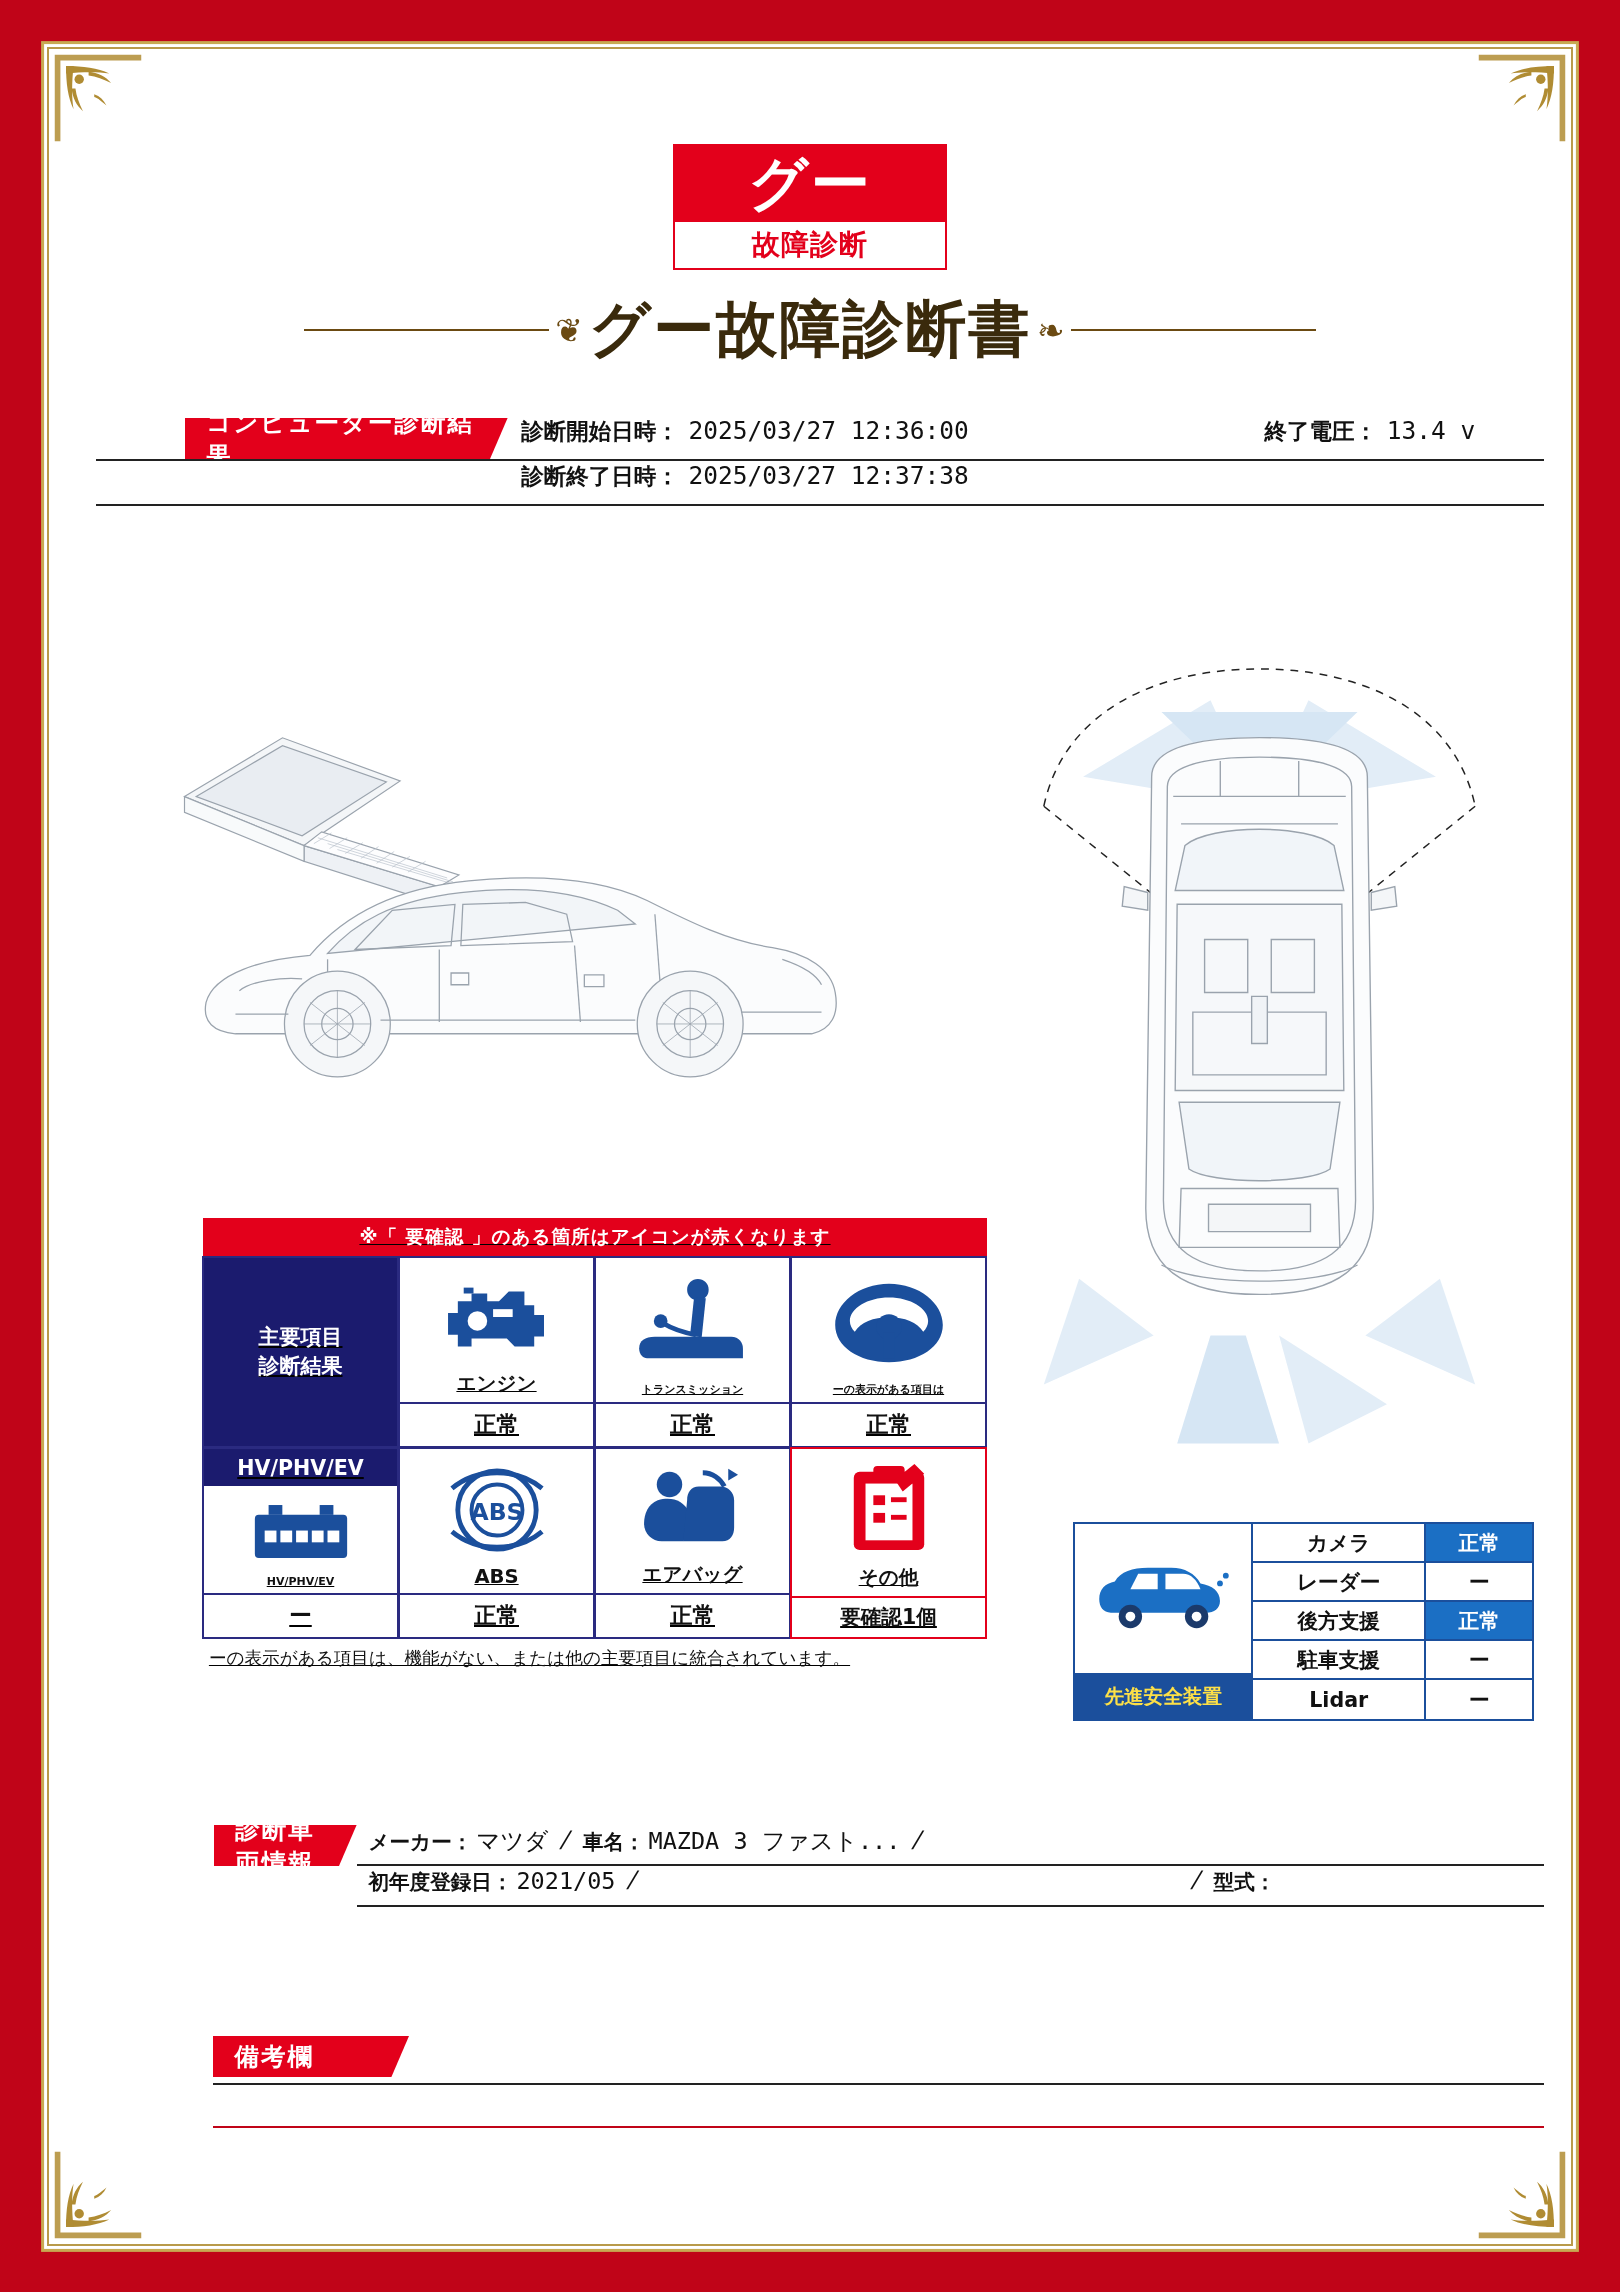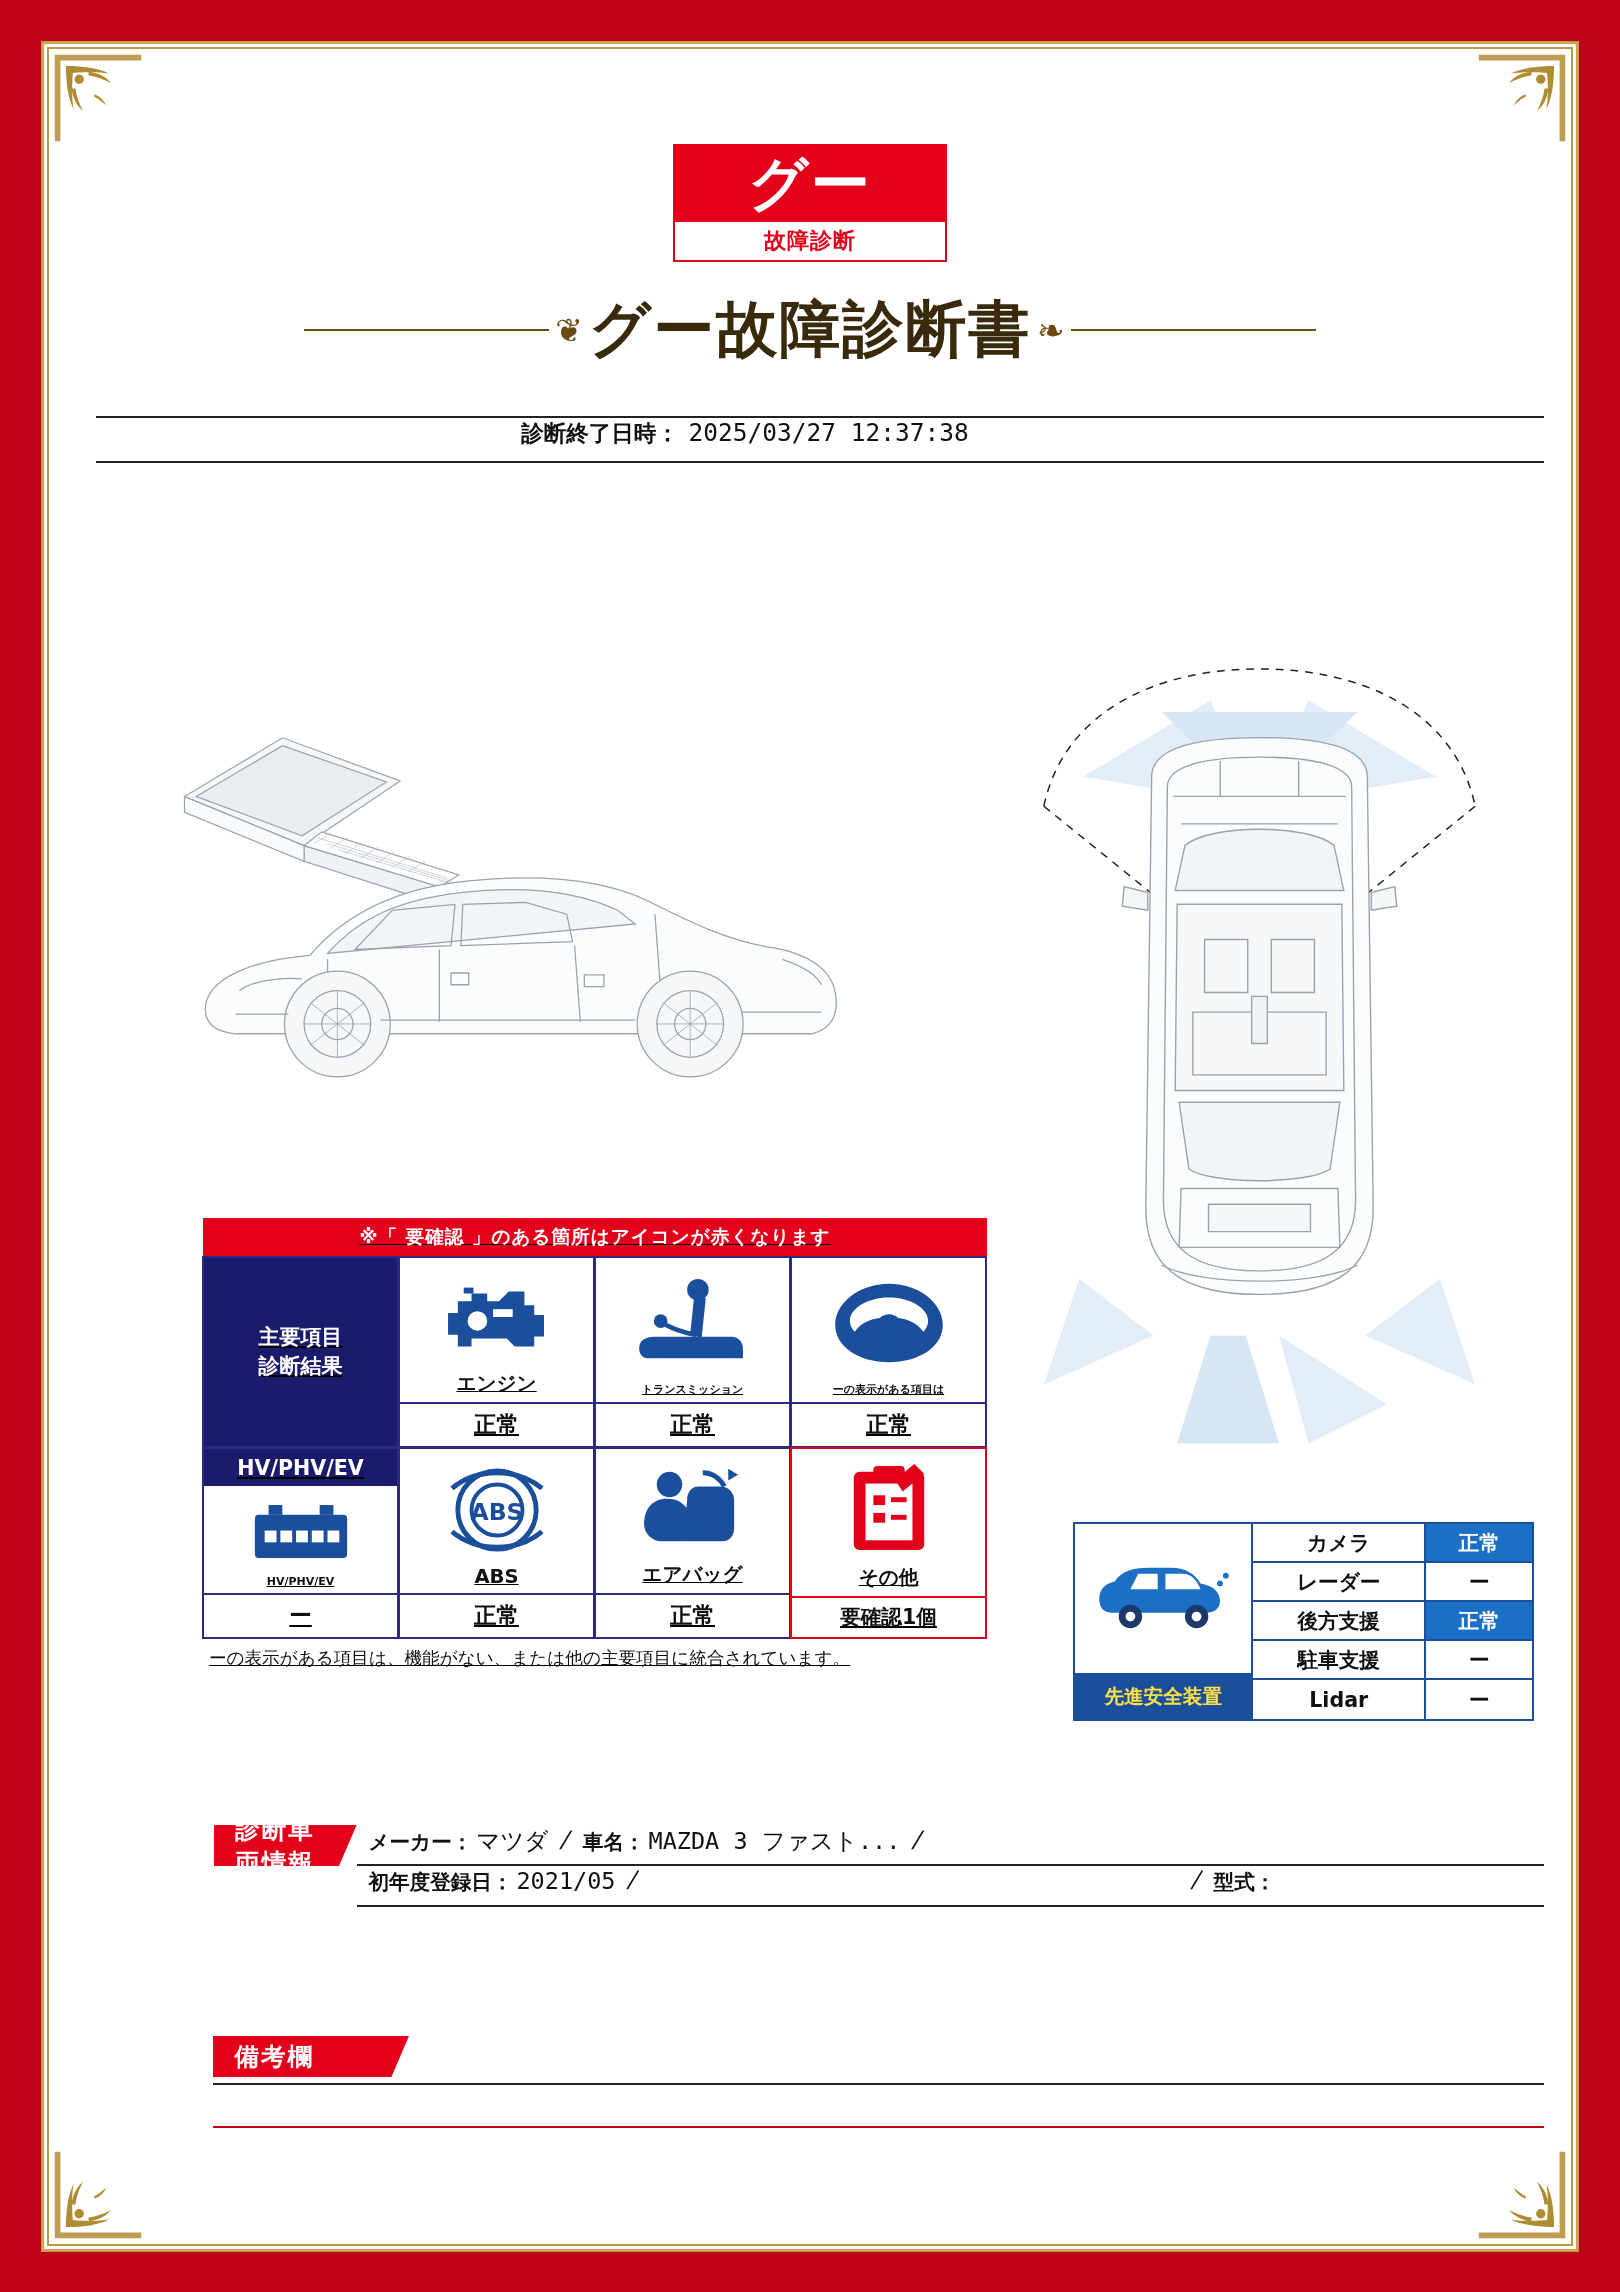--- a/index.html
+++ b/index.html
@@ -56,21 +56,21 @@
     border:2px solid #e3001b;
     padding:3.9px 0 0 0;
   }
   .logo-main {
     font-size:59px; font-weight:bold; line-height:0.95;
     letter-spacing:2px; padding:5.9px 0 9.8px;
     font-family:"DejaVu Sans", sans-serif;
   }
   .logo-sub-band { background:#fff; padding:3.9px 0 4.9px; }
   .logo-sub {
-    color:#e3001b; font-size:22px; font-weight:bold; letter-spacing:1px;
+    color:#e3001b; font-size:28px; font-weight:bold; letter-spacing:1px;
     font-family:"DejaVu Sans", sans-serif;
   }
 
   
   .title-row {
     position:absolute; left:0; right:0; top:218px;
     display:flex; align-items:center; justify-content:center;
     gap:5.9px;
   }
   .title-rule { height:2.9px; background:#6b4a12; flex:0 0 245px; }
@@ -313,20 +313,35 @@
 
     <div class="title-row">
       <div class="title-rule"></div>
       <div class="title-orn">❦</div>
       <div class="doc-title">グー故障診断書</div>
       <div class="title-orn">❧</div>
       <div class="title-rule r2"></div>
     </div>
 
     <div class="diag-head">
+      <div class="diag-row">
+        <div class="dh-tagcell">
+          <div class="tag">コンピューター診断結果</div>
+        </div>
+        <div class="dh-fields">
+          <div class="dh-line">
+            <span class="lbl">診断開始日時：</span>
+            <span class="val">2025/03/27 12:36:00</span>
+            <span style="flex:1"></span>
+            <span class="lbl">終了電圧：</span>
+            <span class="val">13.4 v</span>
+            <span style="width:59px"></span>
+          </div>
+        </div>
+      </div>
       <div class="diag-underline-a"></div>
       <div class="diag-row">
         <div class="dh-tagcell" style="align-items:flex-start;"></div>
         <div class="dh-fields">
           <div class="dh-line">
             <span class="lbl">診断終了日時：</span>
             <span class="val">2025/03/27 12:37:38</span>
           </div>
         </div>
       </div>

